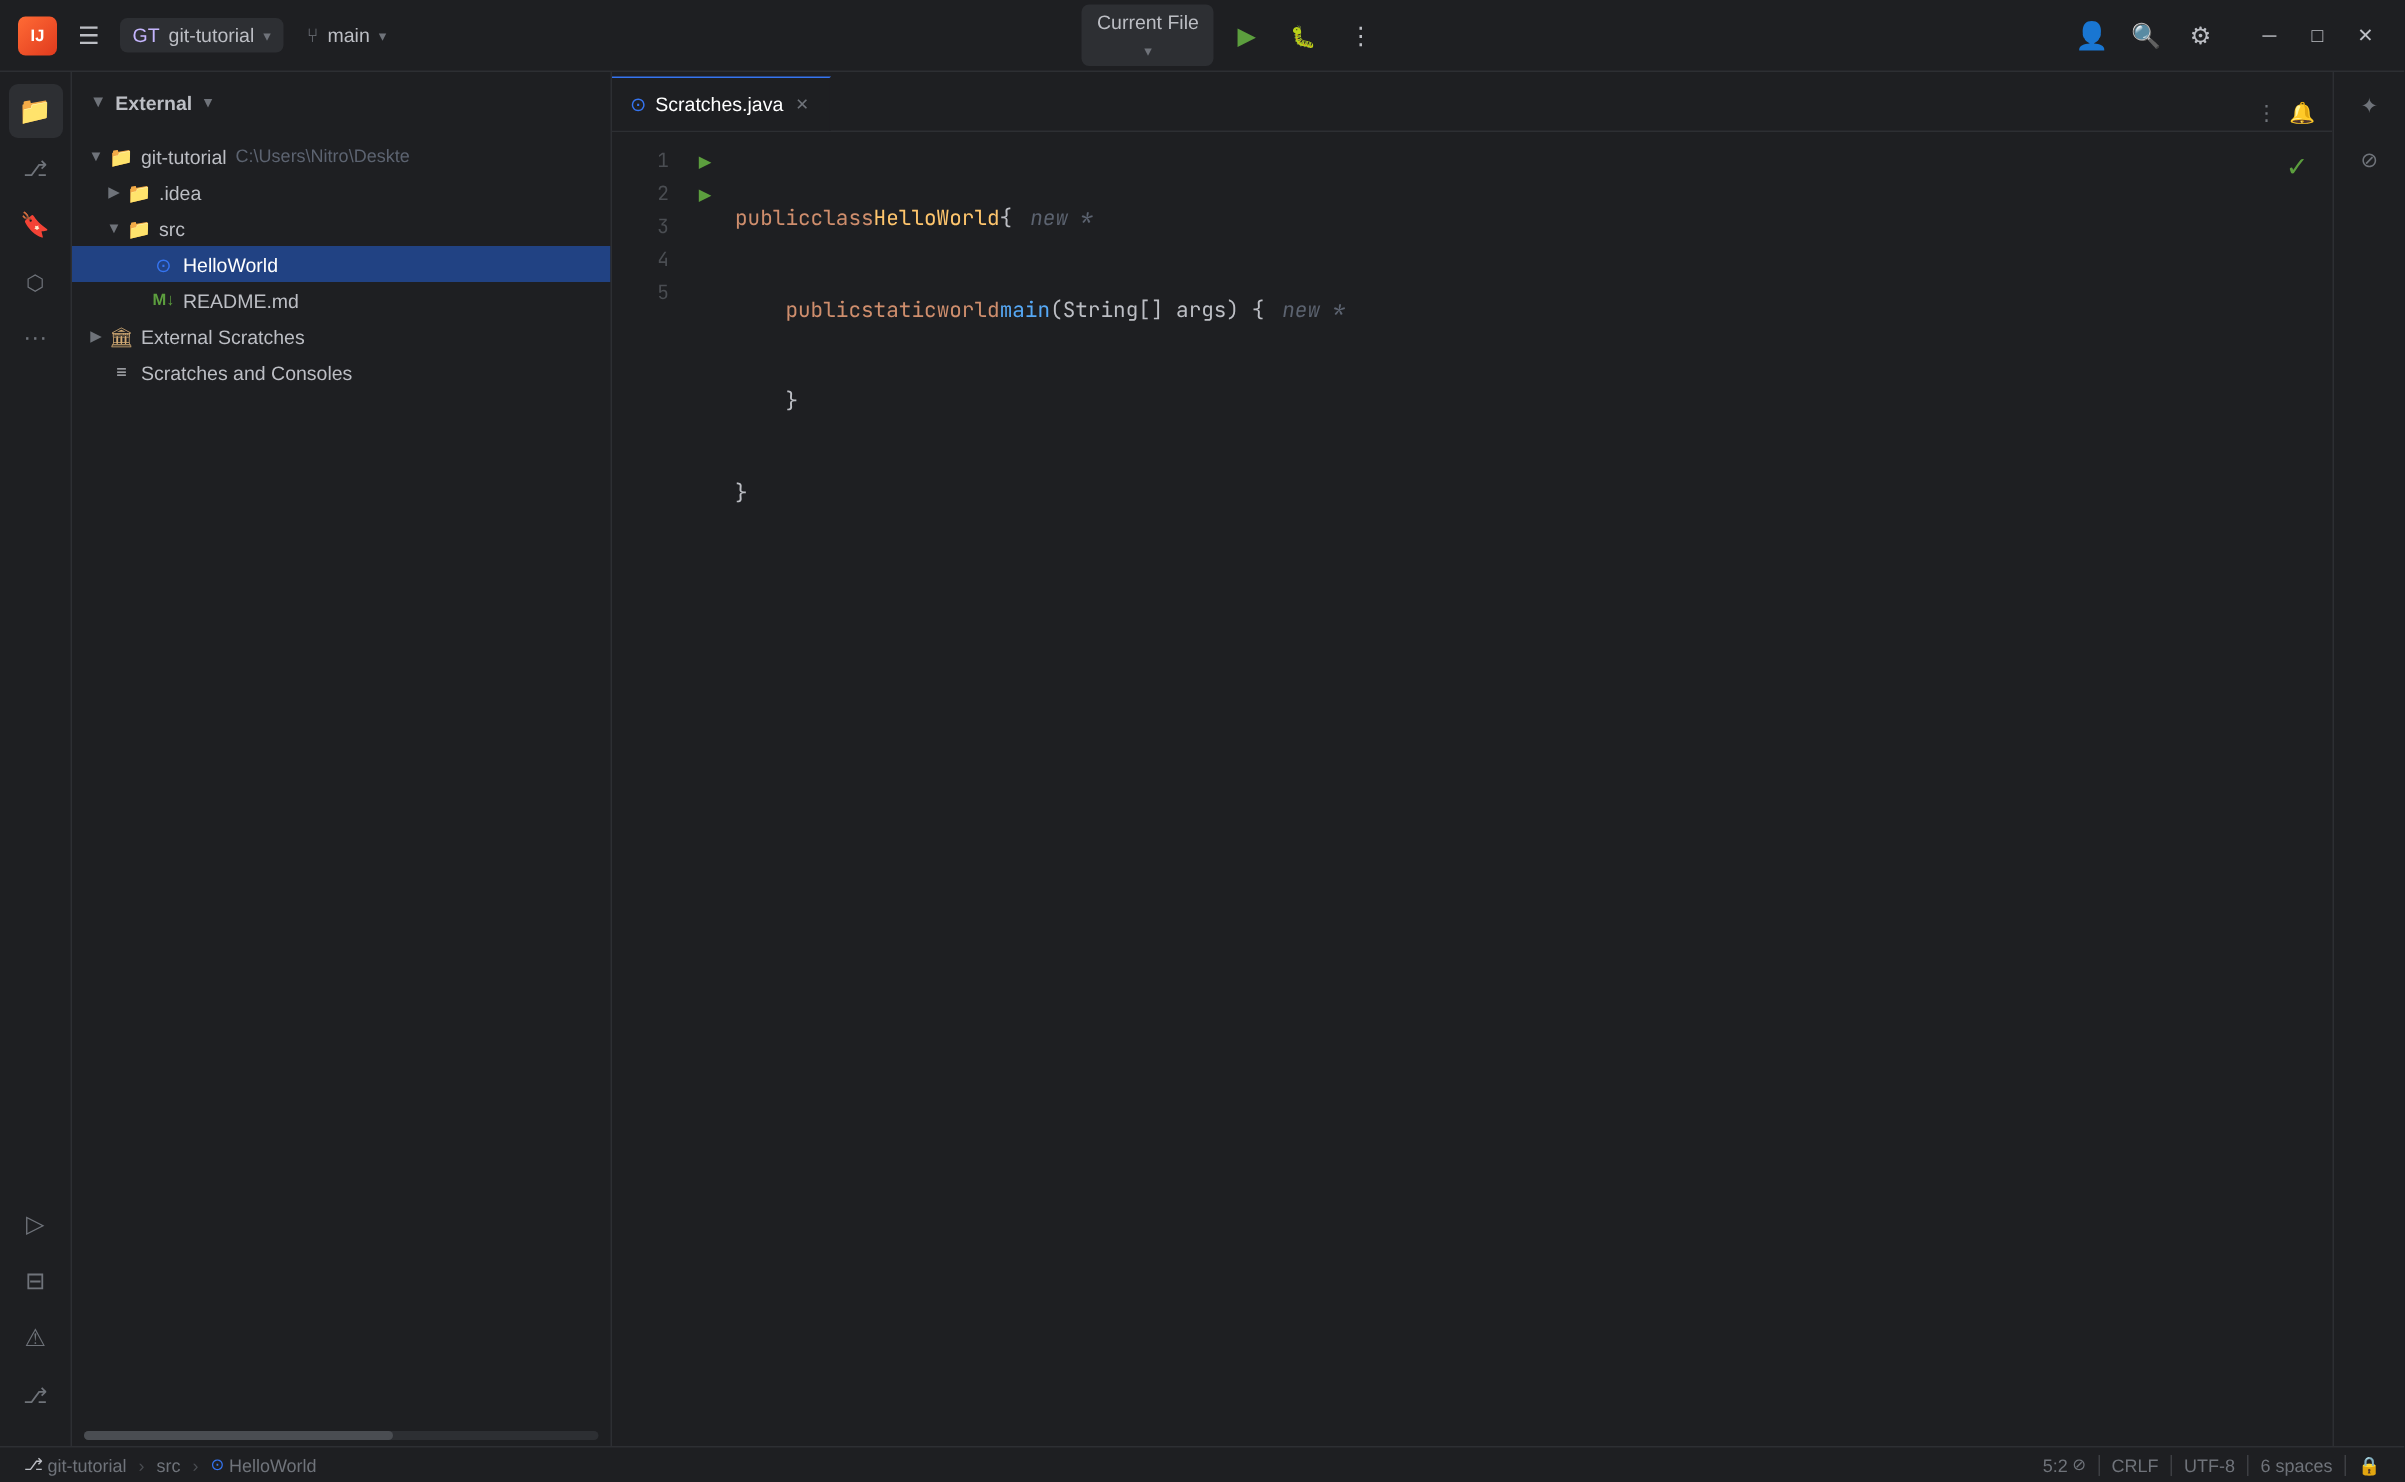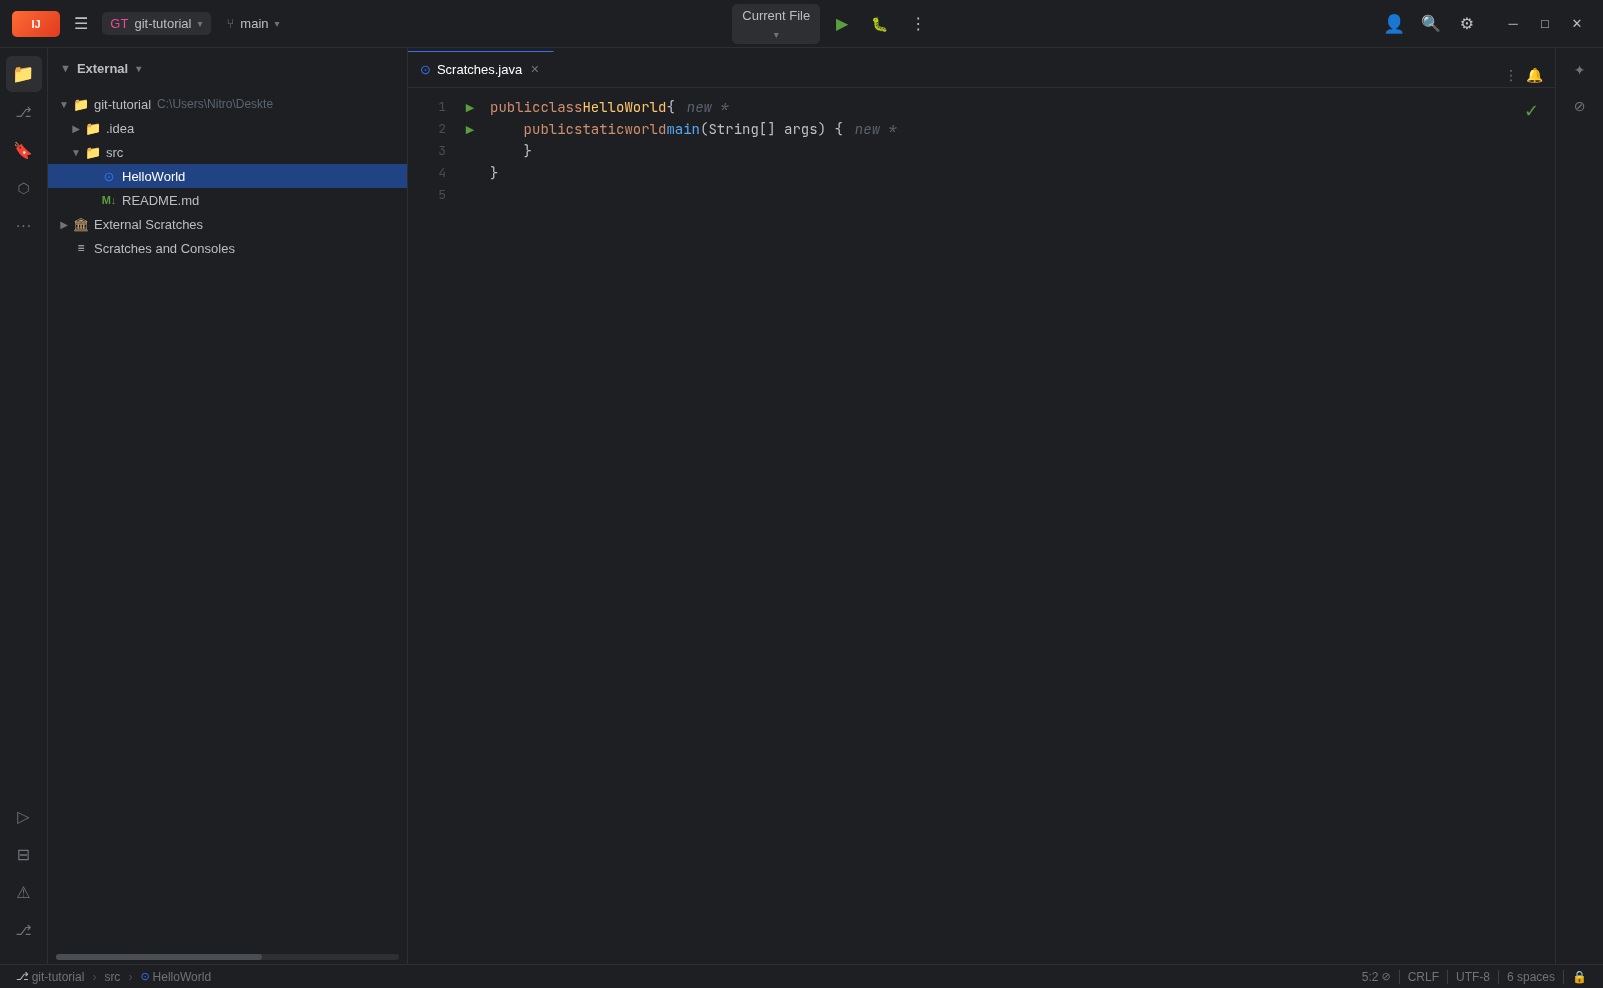--- a/index.html
+++ b/index.html
@@ -19,21 +19,21 @@
       height: 48px;
       background: #1e1f22;
       display: flex;
       align-items: center;
       padding: 0 12px;
       gap: 8px;
       border-bottom: 1px solid #2d2f33;
       flex-shrink: 0;
     }
     .titlebar-logo {
-      width: 48px;
+      width: 26px;
       height: 26px;
       background: linear-gradient(135deg, #ff6b35, #e03a1e);
       border-radius: 5px;
       display: flex; align-items: center; justify-content: center;
       color: white; font-size: 11px; font-weight: bold;
     }
     .titlebar-menu-btn {
       padding: 4px 6px;
       border-radius: 4px;
       cursor: pointer;
@@ -323,20 +323,21 @@
       font-size: 14px;
       line-height: 1.6;
       overflow: auto;
       color: #bcbec4;
     }
     .code-line {
       height: 22px;
       display: flex;
       align-items: flex-start;
       white-space: nowrap;
+      margin-top: 39px;
     }
     .kw { color: #cf8e6d; }
     .class-name { color: #ffc66d; }
     .str { color: #6aab73; }
     .method { color: #56a8f5; }
     .comment-hint { color: #5c6370; font-style: italic; margin-left: 12px; }
     .check-icon {
       position: absolute;
       right: 16px;
       top: 12px;
@@ -405,21 +406,21 @@
 <body>
 
 <div class="titlebar">
   <div class="titlebar-logo">
     <span>IJ</span>
   </div>
   <div class="titlebar-menu-btn">
     <span>☰</span>
   </div>
   <div class="titlebar-project-btn">
-    <span style="color:#ec4899;font-size:13px;">GT</span>
+    <span style="color:#c4b5fd;font-size:13px;">GT</span>
     <span>git-tutorial</span>
     <span style="font-size:10px;color:#6f737a;">▾</span>
   </div>
   <div class="titlebar-branch-btn">
     <span style="font-size:13px;color:#6f737a;">⑂</span>
     <span>main</span>
     <span style="font-size:10px;color:#6f737a;">▾</span>
   </div>
   <div class="titlebar-center">
     <div class="current-file-btn">

